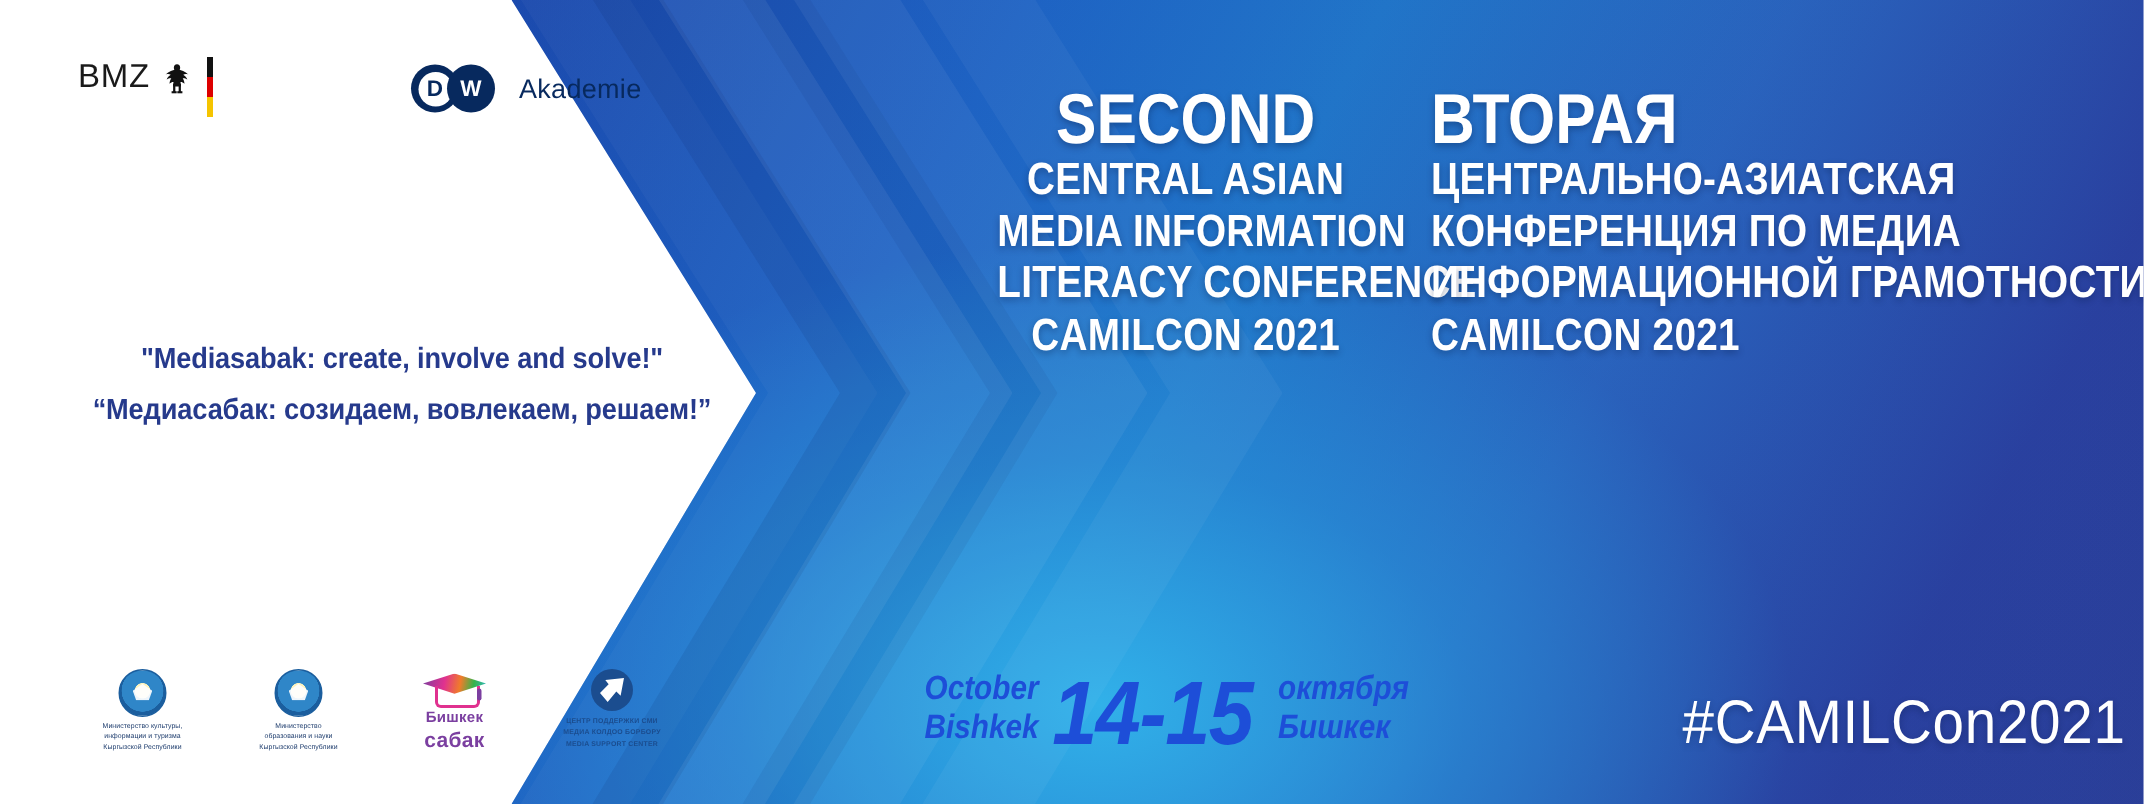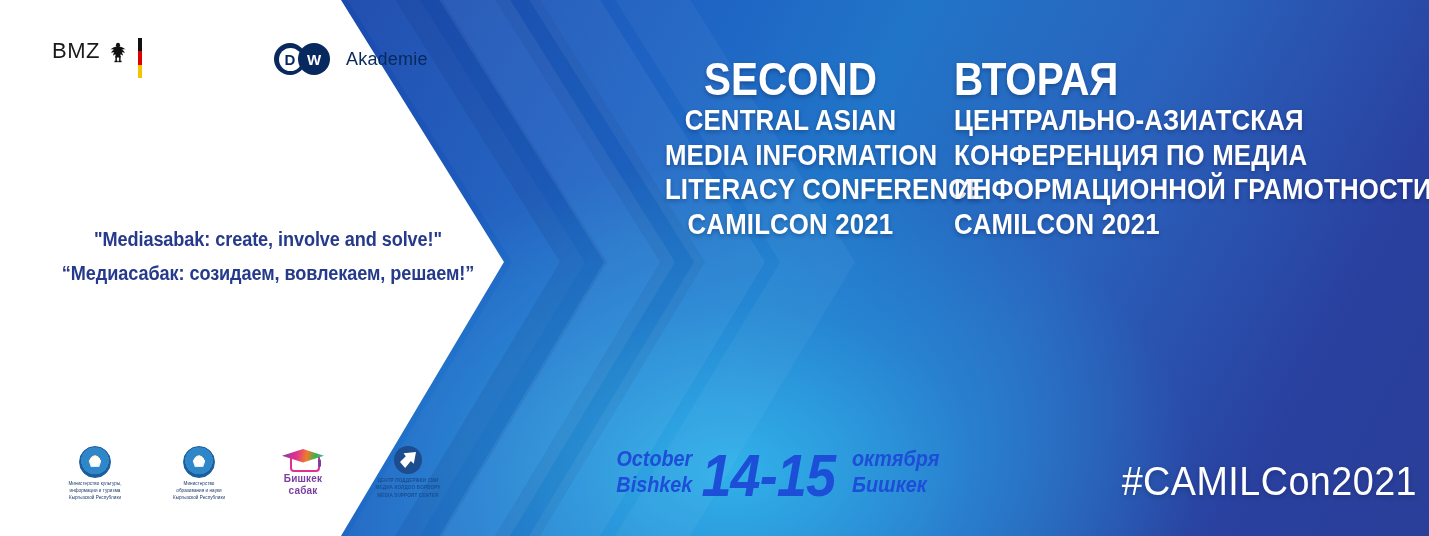--- a/index.html
+++ b/index.html
@@ -70,21 +70,21 @@
 
   .ms-logo{ width:78px; text-align:center; }
   .ms-cap{ position:relative; width:42px; height:26px; margin:0 auto 2px;}
   .ms-cap .brim{ position:absolute; left:0; top:3px; width:42px; height:16px;
         background:linear-gradient(100deg,#7b3fa0 0%, #e0318f 34%, #f07c2a 58%, #37b34a 78%, #2fb8c8 100%);
         clip-path:polygon(50% 0, 100% 42%, 50% 84%, 0 42%);}
   .ms-cap .board{ position:absolute; left:8px; top:11px; width:26px; height:13px; border:2px solid #e0318f; border-top:none;
         border-radius:0 0 4px 4px; background:transparent;}
   .ms-cap .tassel{ position:absolute; right:3px; top:13px; width:3.5px; height:8px; background:#7b3fa0; border-radius:2px;}
   .ms-t1{ font-size:10px; font-weight:bold; color:#7b3fa0; line-height:1.05; letter-spacing:.2px;}
-  .ms-t2{ font-size:10px; font-weight:bold; color:#7b3fa0; line-height:1.15; letter-spacing:.2px;}
+  .ms-t2{ font-size:14px; font-weight:bold; color:#7b3fa0; line-height:1.15; letter-spacing:.2px;}
 
   .msc{ width:80px; text-align:center; }
   .msc-mark{ width:28px; height:28px; margin:0 auto 3px; border-radius:50%; background:#1b4d8f; position:relative;}
   .msc-mark:after{ content:""; position:absolute; left:6px; top:6px; width:16px; height:16px; background:#fff;
         clip-path:polygon(0 62%, 36% 26%, 22% 8%, 100% 0, 86% 74%, 68% 56%, 32% 100%);}
   .msc-cap{ font-size:4.6px; font-weight:bold; line-height:1.6; color:#1b4d8f; letter-spacing:.15px;}
 
   
   .titles{ position:absolute; left:590px; top:54px; width:830px; color:#fff; }
   .t-col{ position:absolute; top:0; }

